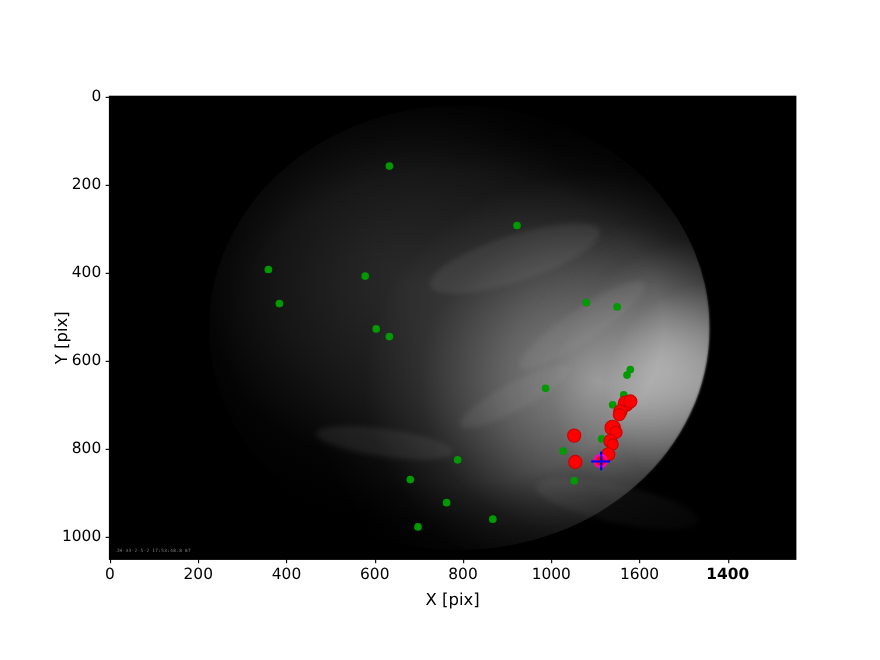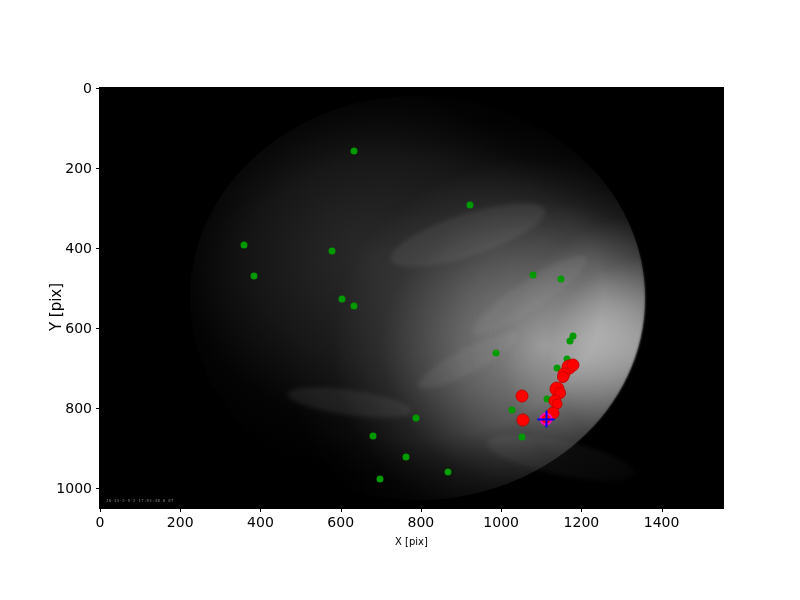--- a/index.html
+++ b/index.html
@@ -109,21 +109,21 @@
     transform:translateX(-50%);white-space:nowrap;
   }
   .tlab-y{
     position:absolute;left:92px;font-size:14px;color:#000;
     transform:translate(-100%,-50%);white-space:nowrap;
   }
 
   
   #xlabel{
     position:absolute;left:100px;top:536px;width:623px;
-    text-align:center;font-size:10px;color:#000;
+    text-align:center;font-size:15px;color:#000;
   }
   #ylabel{
     position:absolute;left:-4px;top:298px;width:120px;
     text-align:center;font-size:15px;color:#000;
     transform:rotate(-90deg);transform-origin:50% 50%;
   }
 </style>
 </head>
 <body>
 
@@ -189,23 +189,23 @@
       <div class="tlab-x" style="left: 180.232px;">200</div>
       <div class="tick-x" style="left: 260.464px;"></div>
       <div class="tlab-x" style="left: 260.464px;">400</div>
       <div class="tick-x" style="left: 340.695px;"></div>
       <div class="tlab-x" style="left: 340.695px;">600</div>
       <div class="tick-x" style="left: 420.927px;"></div>
       <div class="tlab-x" style="left: 420.927px;">800</div>
       <div class="tick-x" style="left: 501.159px;"></div>
       <div class="tlab-x" style="left: 501.159px;">1000</div>
       <div class="tick-x" style="left: 581.391px;"></div>
-      <div class="tlab-x" style="left: 581.391px;">1200</div>
+      <div class="tlab-x" style="left: 581.391px;">1600</div>
       <div class="tick-x" style="left: 661.623px;"></div>
-      <div class="tlab-x" style="left: 661.623px;">1400</div>
+      <div class="tlab-x" style="left: 661.623px; font-weight: bold;">1400</div>
       <div class="tick-y" style="top: 88px;"></div>
       <div class="tlab-y" style="top: 88px;">0</div>
       <div class="tick-y" style="top: 168px;"></div>
       <div class="tlab-y" style="top: 168px;">200</div>
       <div class="tick-y" style="top: 248px;"></div>
       <div class="tlab-y" style="top: 248px;">400</div>
       <div class="tick-y" style="top: 328px;"></div>
       <div class="tlab-y" style="top: 328px;">600</div>
       <div class="tick-y" style="top: 408px;"></div>
       <div class="tlab-y" style="top: 408px;">800</div>

